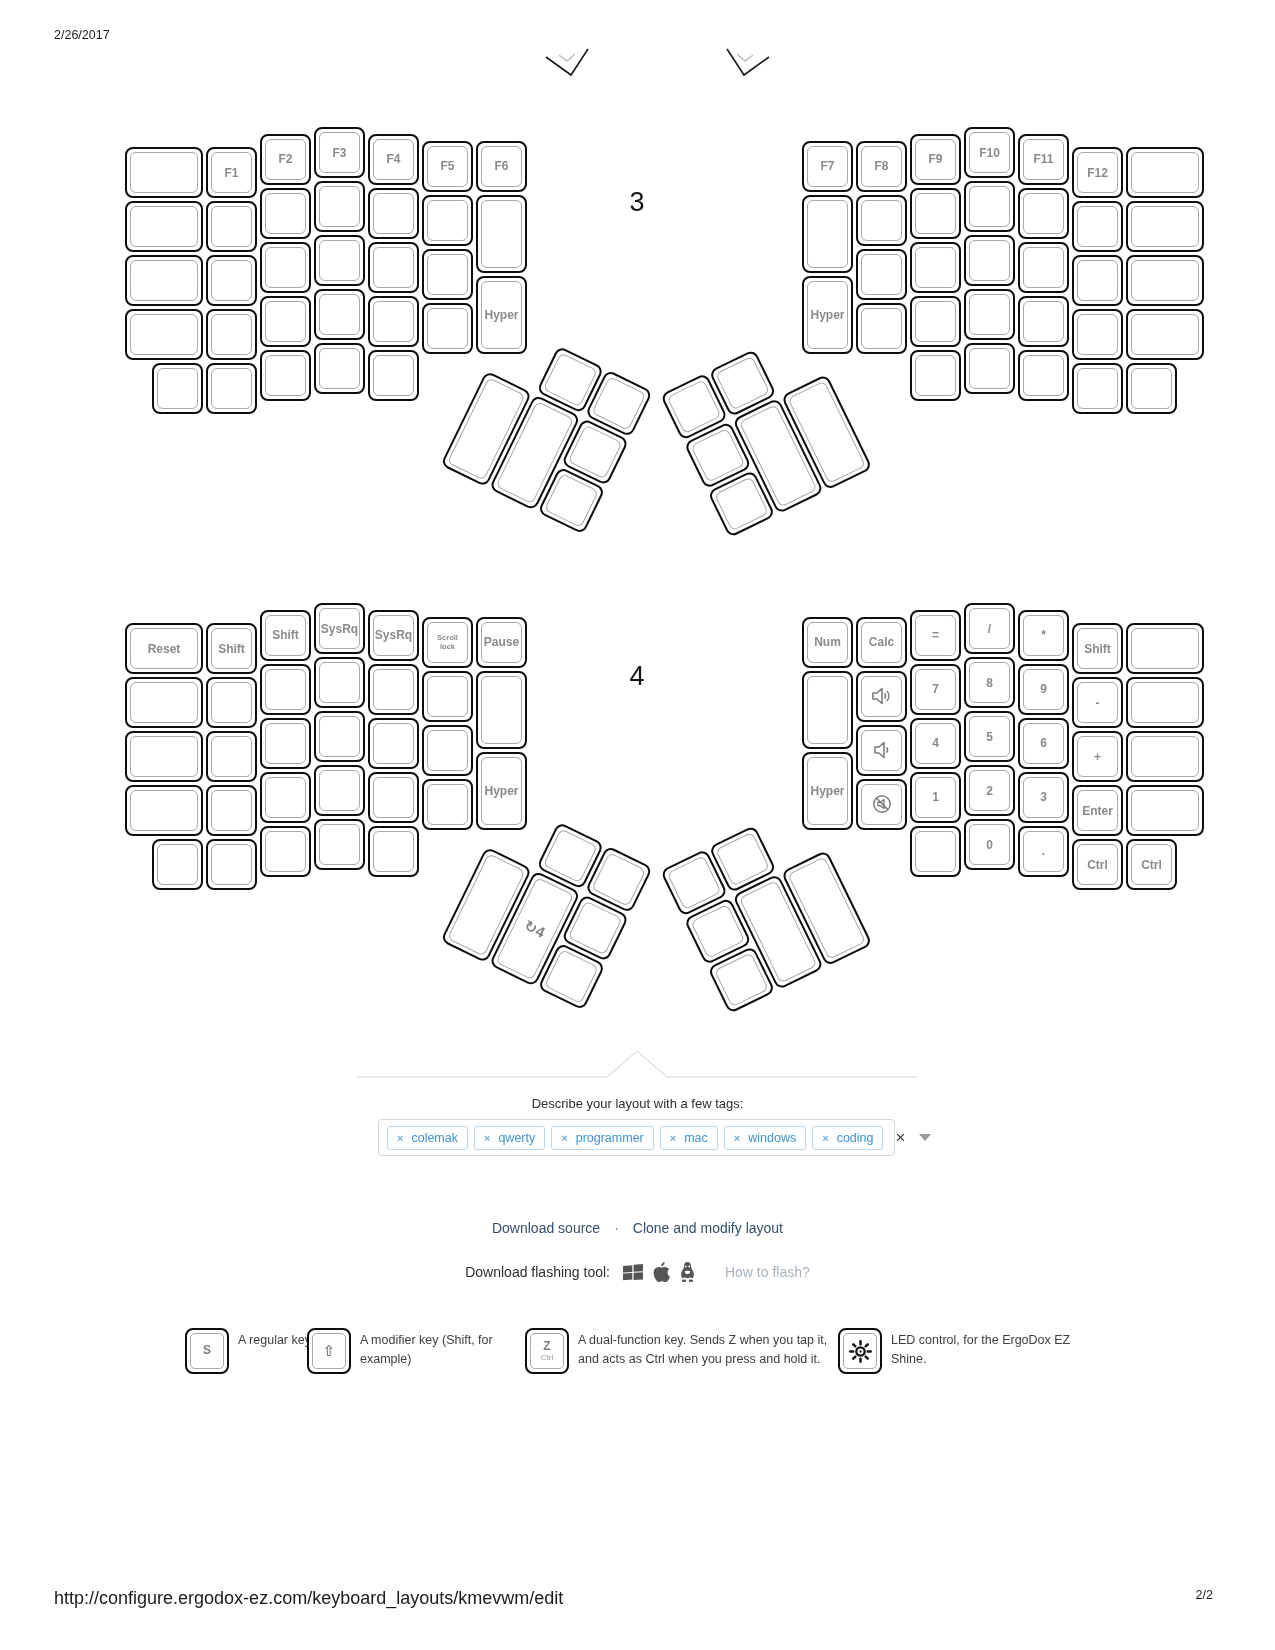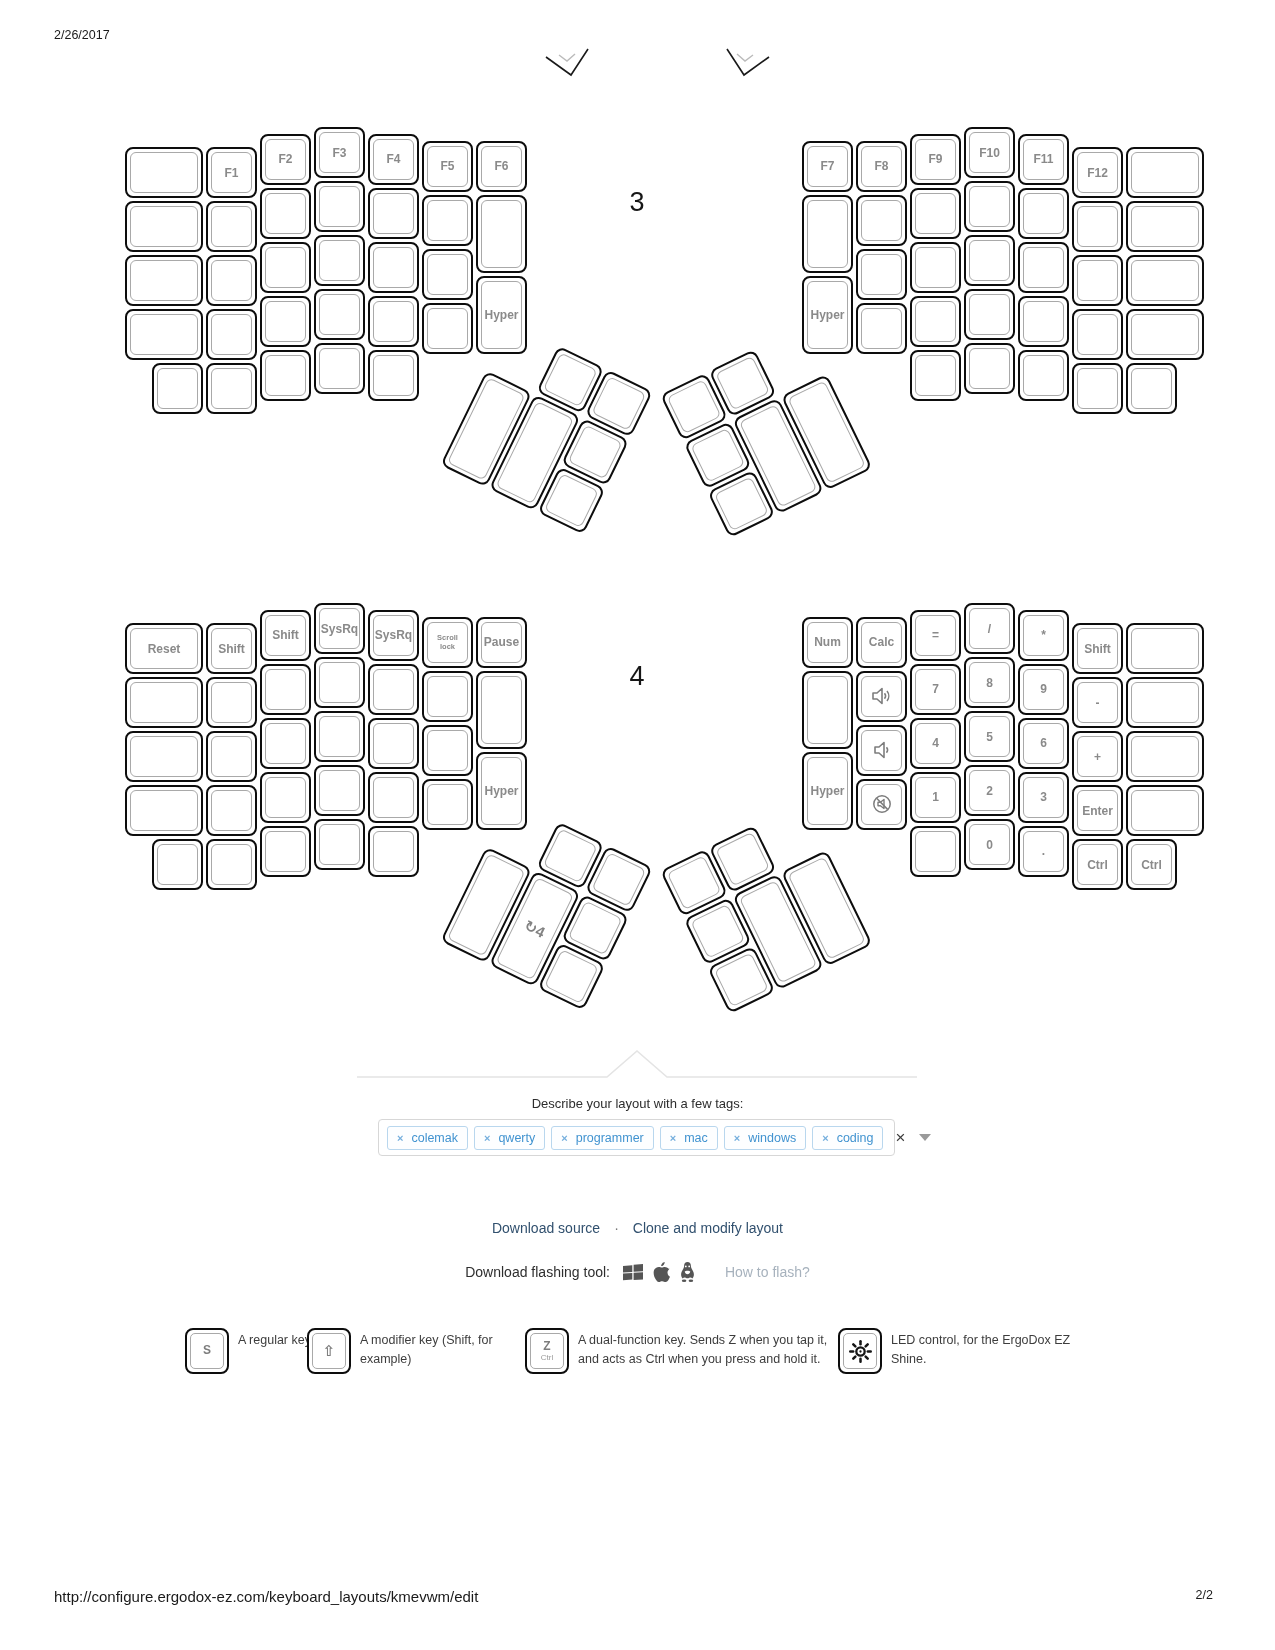--- a/index.html
+++ b/index.html
@@ -1,20 +1,20 @@
 <!DOCTYPE html>
 <html><head>
 <meta charset="utf-8">
 <style>
   html,body{margin:0;padding:0;background:#fff;}
   .page{position:relative;width:1275px;height:1650px;background:#fff;overflow:hidden;
         font-family:"Liberation Sans","DejaVu Sans",sans-serif;color:#1a1a1a;}
   .hdr-date{position:absolute;left:54px;top:28px;font-size:12.5px;}
   .hdr-title{position:absolute;left:0;right:0;top:28px;text-align:center;font-size:13px;}
-  .ftr-url{position:absolute;left:54px;top:1588px;font-size:15px;}
+  .ftr-url{position:absolute;left:54px;top:1588px;font-size:18px;}
   .ftr-page{position:absolute;right:62px;top:1588px;font-size:12.5px;}
 
   
   .key{position:absolute;background:#fff;border:2.5px solid #0d0d0d;border-radius:8px;box-sizing:border-box;}
   .cap{position:absolute;left:3px;top:3px;right:3px;bottom:3px;border:1.5px solid #a9a9a9;border-radius:6px;
        display:flex;align-items:center;justify-content:center;flex-direction:column;
        color:#8a8a8a;font-weight:bold;font-size:12px;text-align:center;overflow:hidden;}
   .cap.small{font-size:7.5px;line-height:1.25;padding:0 2px;}
   .cap.layer{font-size:15px;color:#828282;}
   .thumb{position:absolute;width:162px;height:162px;}

